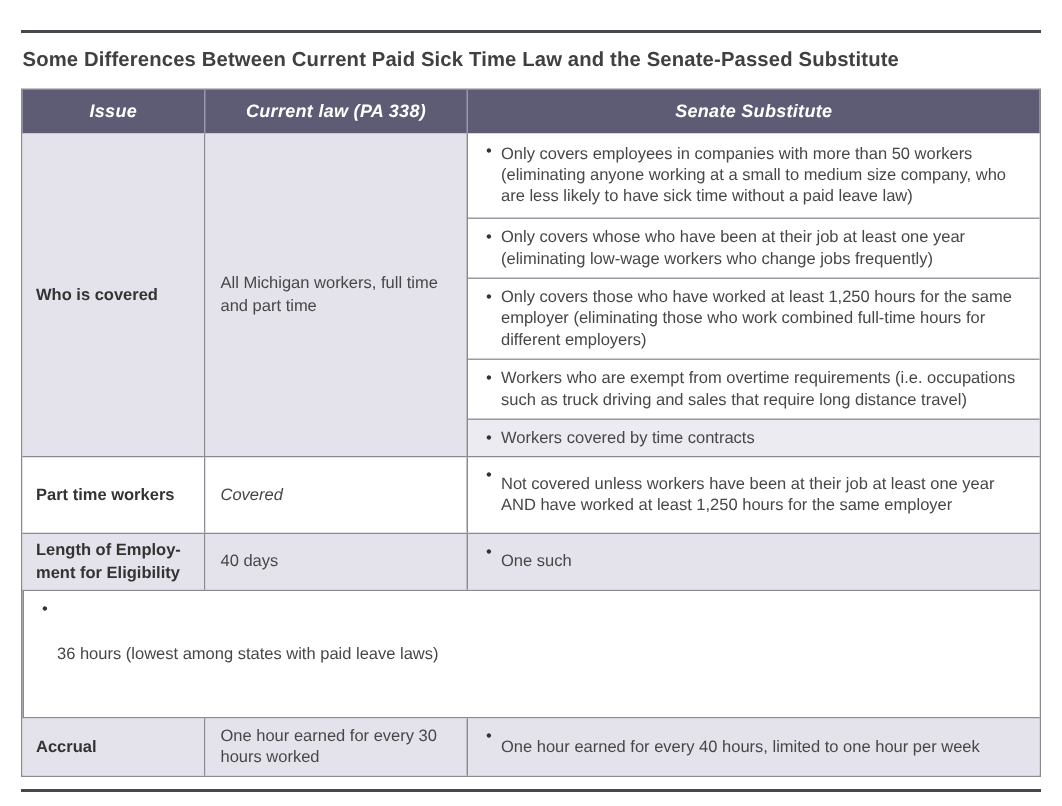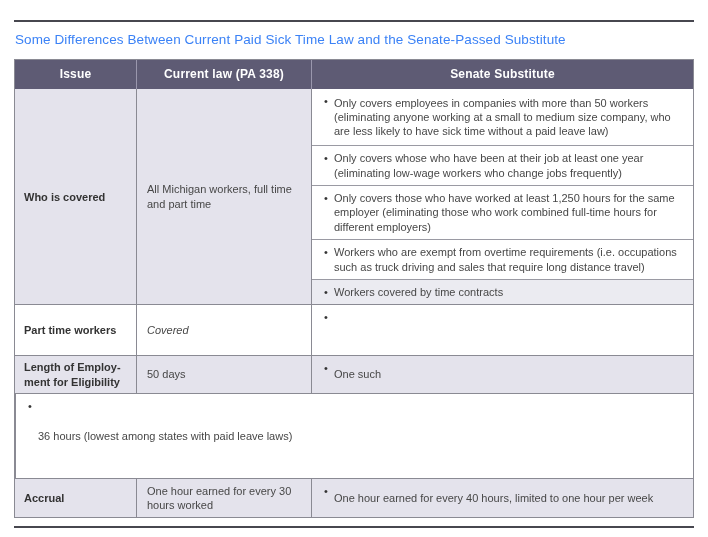--- a/index.html
+++ b/index.html
@@ -4,21 +4,21 @@
 <style>
   html,body{margin:0;padding:0;}
   body{
     width:708px;height:537px;overflow:hidden;background:#ffffff;
     font-family:"Liberation Sans",sans-serif;color:#3f3f3f;
     -webkit-font-smoothing:antialiased;
   }
   .page{padding:0 14px;}
   .top-rule{border:0;border-top:2px solid var(--rule);margin:20px 0 0 0;}
   .title{
-    font-size:13.5px;color:#3b82f6;font-weight:400;
+    font-size:13.5px;color:#404040;font-weight:700;
     margin:10px 0 12px 1px;letter-spacing:.1px;
   }
   
   .tbl{
     border:1px solid var(--border);
     font-size:11px;line-height:1.3;color:#474747;
   }
   .trow{display:flex;border-top:1px solid var(--border);}
   .trow:first-child{border-top:none;}
   .cell-issue{
@@ -43,21 +43,21 @@
   .senate-sub{padding:5px 6px 5px 6px;}
   .bullet{
     flex:0 0 16px;text-align:center;font-size:11px;color:#333;
     align-self:flex-start;line-height:1.3;
   }
   .btext{flex:1 1 auto;}
   
   .thead{display:flex;background:var(--header-bg);color:#ffffff;font-weight:bold;}
   .thead .hcell{
     min-height:29px;display:flex;align-items:center;justify-content:center;
-    font-size:12px;letter-spacing:.2px;box-sizing:border-box;text-align:center;
+    font-size:12px;letter-spacing:.2px;box-sizing:border-box;text-align:center;font-style:italic;
   }
   .thead .h-issue{width:121px;flex:0 0 121px;}
   .thead .h-current{width:175px;flex:0 0 175px;border-left:1px solid #9a97ad;}
   .thead .h-senate{flex:1 1 auto;border-left:1px solid #9a97ad;}
   
   .shade-full{background:var(--row-shade);}
   .shade-light{background:var(--light-shade);}
   .shade-none{background:#ffffff;}
   
   .footer{margin-top:8px;}
@@ -106,28 +106,29 @@
           </div>
         </div>
         <div class="trow">
           <div class="cell-issue shade-none">Part time workers</div>
           <div class="col-current">
             <div class="subcell shade-none" style="min-height: 50px; font-style: italic;">Covered</div>
           </div>
           <div class="col-senate">
             <div class="subcell senate-sub shade-none" style="min-height: 50px;">
               <span class="bullet">•</span>
+              <span class="btext">Not covered unless workers have been at their job at least one year AND have worked at least 1,250 hours for the same employer</span>
             </div>
           </div>
         </div>
         <div class="trow">
           <div class="cell-issue shade-full">Length of Employ-
 ment for Eligibility</div>
           <div class="col-current">
-            <div class="subcell shade-full" style="min-height: 34px;">50 days</div>
+            <div class="subcell shade-full" style="min-height: 34px;">40 days</div>
           </div>
           <div class="col-senate">
             <div class="subcell senate-sub shade-full" style="min-height: 34px;">
               <span class="bullet">•</span>
               <span class="btext">One such</span>
             </div>
           </div>
         </div>
         <div class="trow">
           <div class="col-senate">

